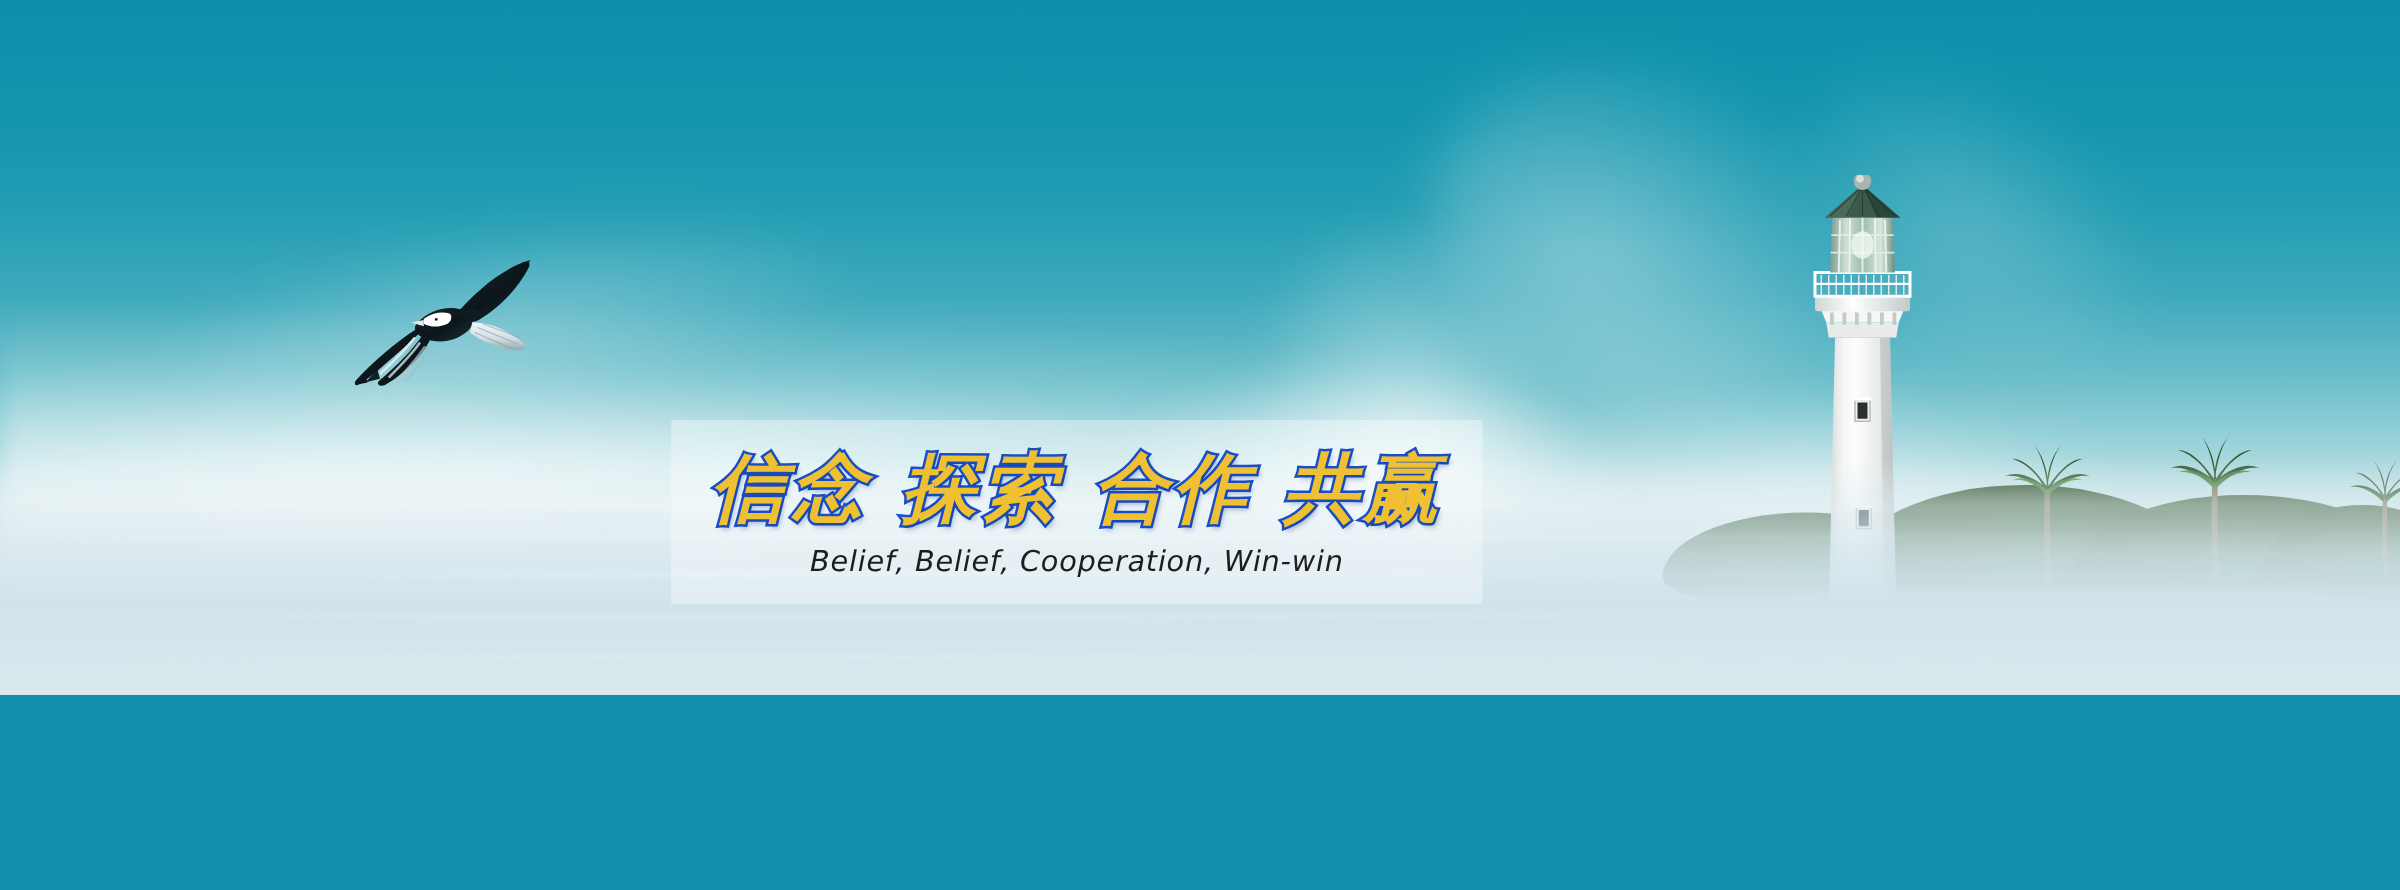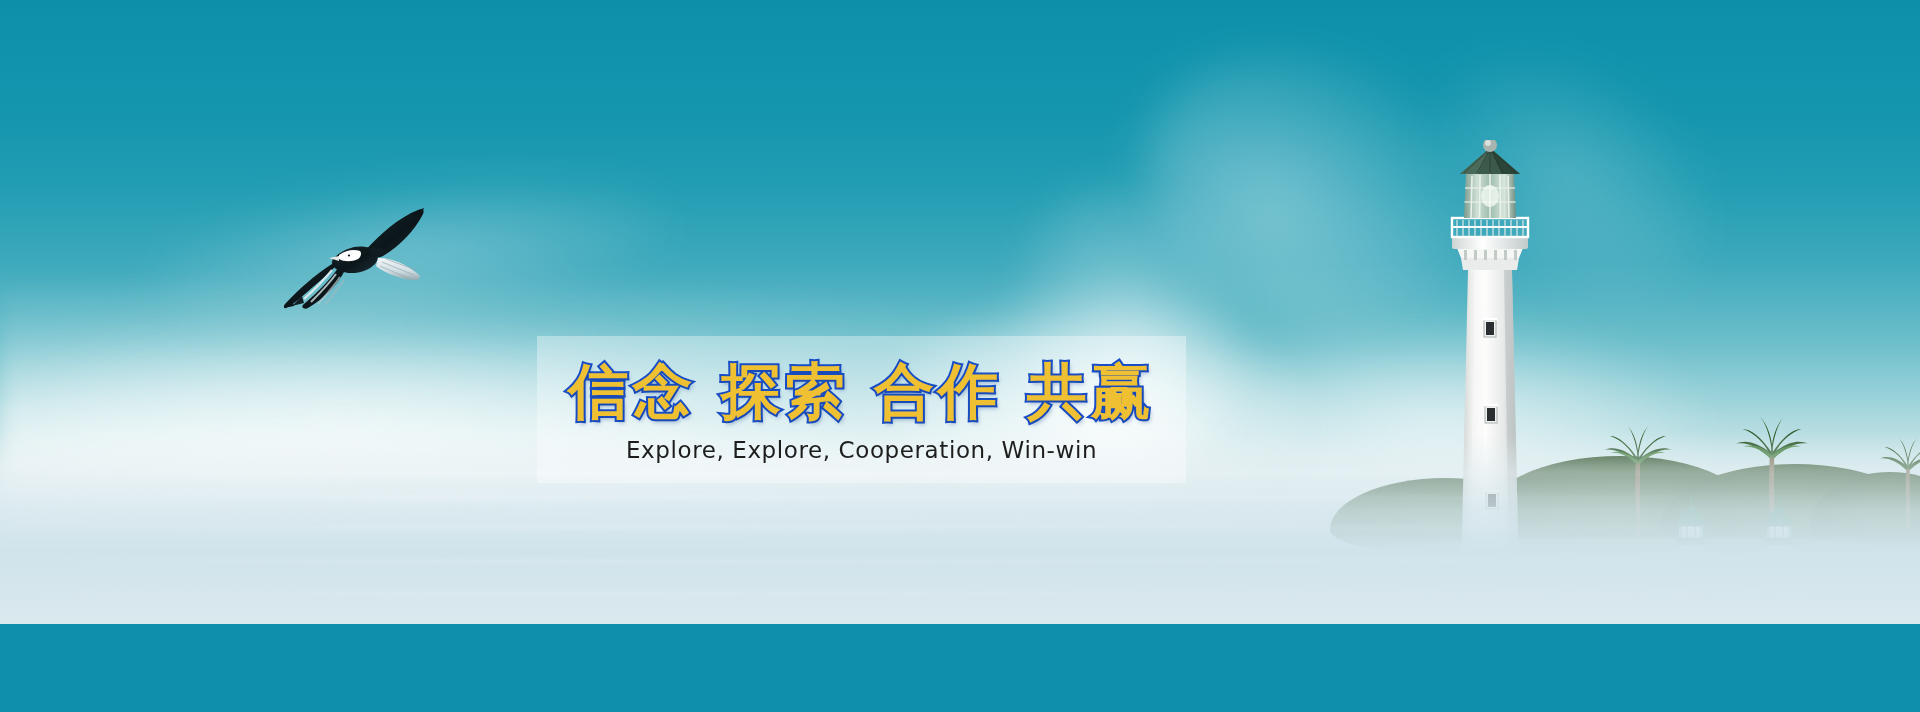--- a/index.html
+++ b/index.html
@@ -5,22 +5,23 @@
   * { margin:0; padding:0; box-sizing:border-box; }
   html, body {
     width:1920px; height:712px;
     overflow:hidden;
     font-family:"Liberation Sans", sans-serif;
     background:#0f8fab;
   }
 
   .banner {
     position:relative;
-    width:1920px; height:624px;
+    width:1920px; height:556px;
     overflow:hidden;
+    font-style:italic;
   }
 
   
   .sky {
     position:absolute; inset:0;
     background:linear-gradient(to bottom,
       #0d8fa9 0%,
       #0f93ac 8%,
       #1496ae 18%,
       #229db3 30%,
@@ -511,16 +512,16 @@
   <div class="water">
     <div class="water-streak" style="top:38px; opacity:.7;"></div>
     <div class="water-streak" style="top:62px; opacity:.55;"></div>
     <div class="water-streak" style="top:92px; opacity:.45;"></div>
     <div class="water-streak" style="top:126px; opacity:.4;"></div>
     <div class="water-streak" style="top:158px; opacity:.32;"></div>
   </div>
 
   <div class="text-panel">
     <div class="headline-cn">信念  探索  合作  共赢</div>
-    <div class="headline-en">Explore,  Explore,  Cooperation,  Win-win</div>
+    <div class="headline-en">Belief,  Belief,  Cooperation,  Win-win</div>
   </div>
 
 </div>
 
 </body></html>

